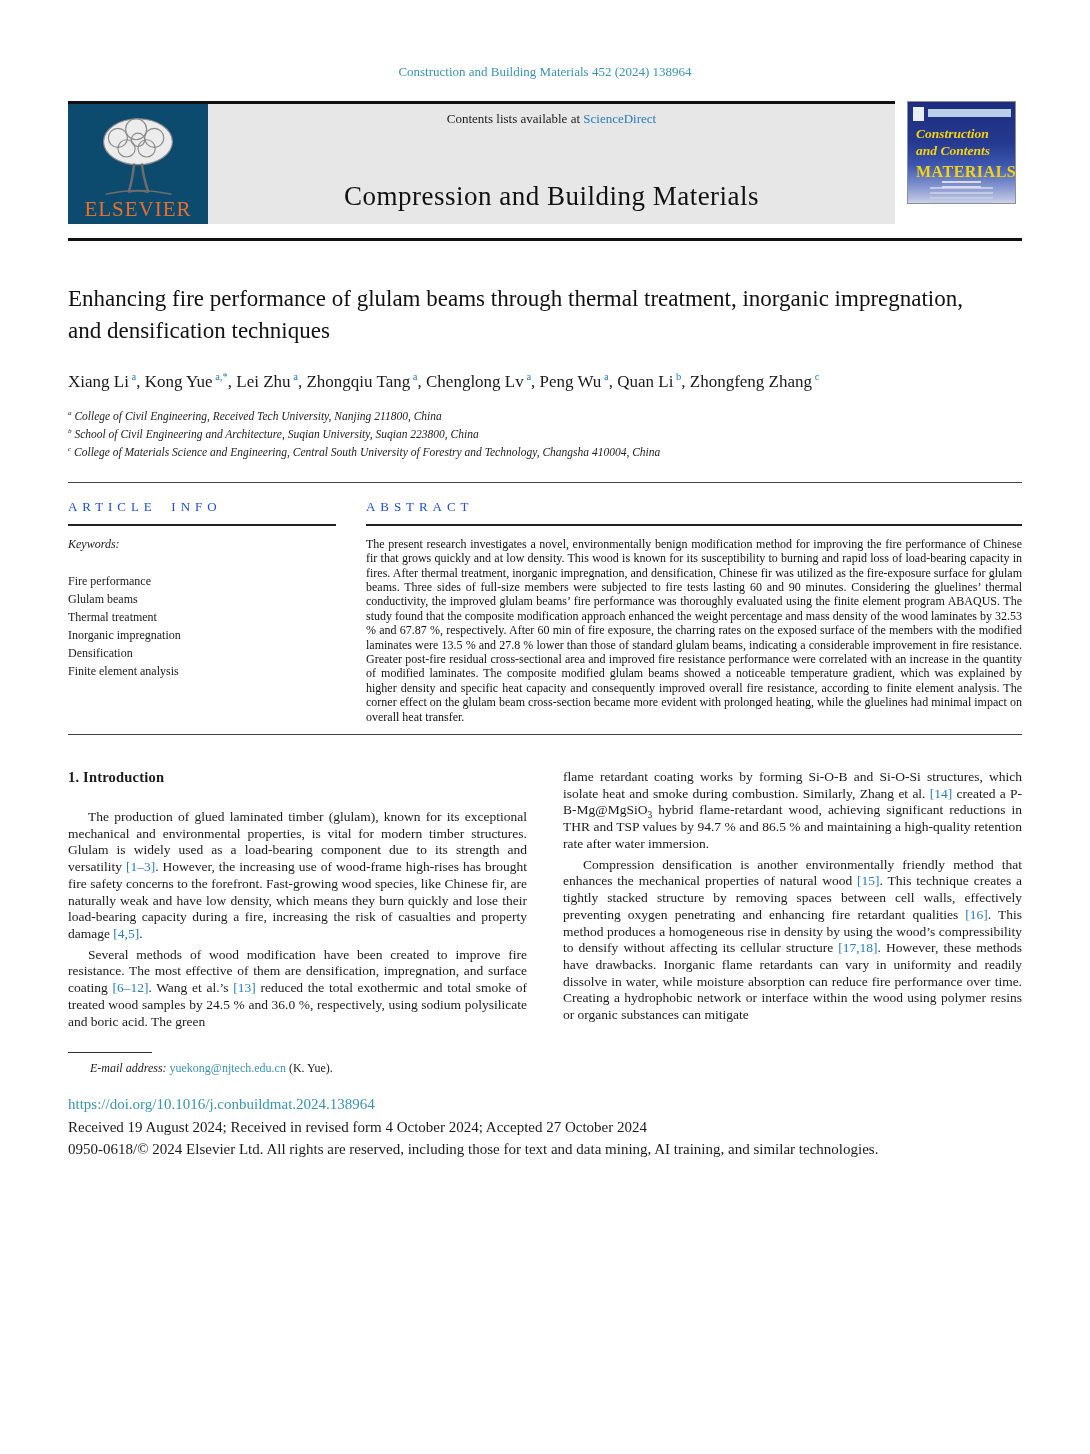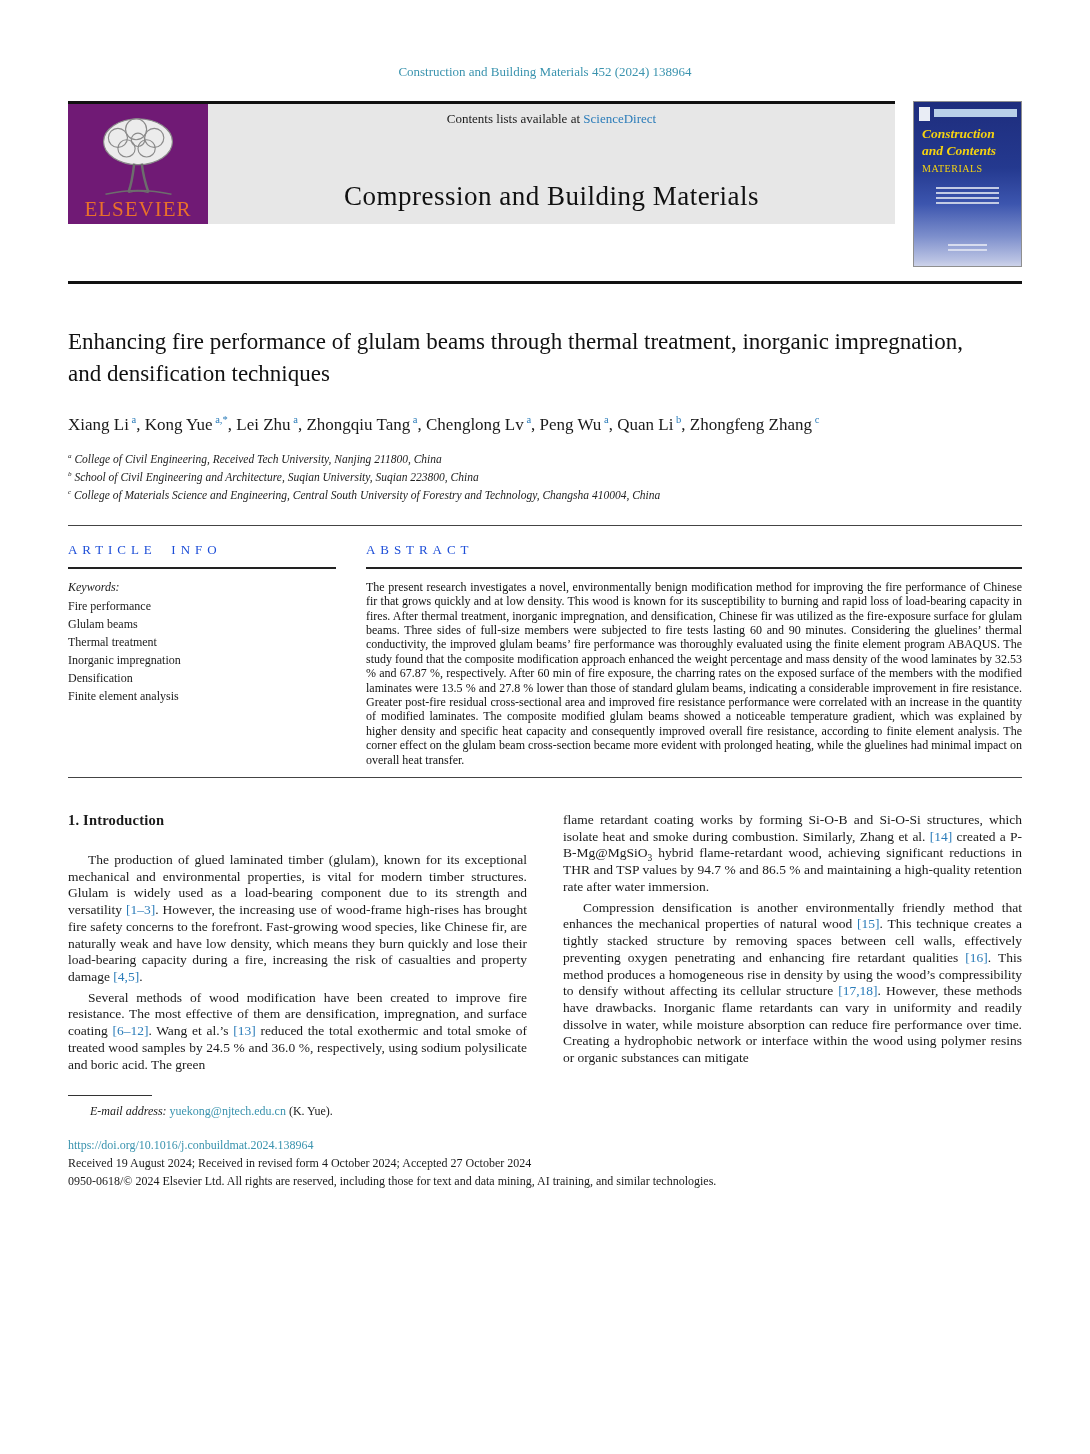--- a/index.html
+++ b/index.html
@@ -14,70 +14,70 @@
   .seg-it { font-style:italic; }
   .seg-sup { vertical-align:super; font-size:0.62em; line-height:0; }
   .seg-sub { vertical-align:sub; font-size:0.7em; line-height:0; }
 
   .top-ref { padding-top:64px; text-align:center; font-size:13px; color:#3a93ae; }
 
   .header-wrap { margin-top:21px; display:flex; align-items:flex-start; }
   .header-left { width:827px; }
   .rule-thick { height:3px; background:#111; }
   .header-row { display:flex; height:120px; }
-  .logo-cell { width:140px; background:#701a75; display:flex; flex-direction:column; align-items:center; justify-content:flex-end; padding-bottom:2px; }
+  .logo-cell { width:140px; background:#0c4a6e; display:flex; flex-direction:column; align-items:center; justify-content:flex-end; padding-bottom:2px; }
   .logo-cell svg { display:block; }
   .elsevier-word { font-size:21px; color:#e8702a; letter-spacing:1px; margin-top:-4px; }
   .banner { flex:1; background:#e7e7e7; display:flex; flex-direction:column; justify-content:space-between; text-align:center; padding:7px 8px 12px; }
   .contents-line { font-size:13px; }
   .banner-title { font-size:27px; letter-spacing:0.5px; color:#111; }
   .homepage-line { font-size:13px; }
   .cover {
-    width:109px; height:166px; margin-left:18px; position:relative;
+    width:109px; height:103px; margin-left:12px; position:relative;
     background:linear-gradient(180deg,#1e2d7d 0%,#24398f 40%,#3c55ae 62%,#7d8fcc 82%,#b7c0e2 96%,#cdd3ea 100%);
     border:1px solid #8f8f8f; overflow:hidden;
   }
   .cover-topbar { position:absolute; top:7px; left:20px; right:4px; height:8px; background:#b9cfe8; }
   .cover-mark { position:absolute; top:5px; left:5px; width:11px; height:14px; background:#e9edf5; }
   .cover-title { position:absolute; top:24px; left:8px; right:4px; }
   .cover-t1 { font-style:italic; font-weight:bold; font-size:13.5px; color:#f5d310; line-height:1.25; }
-  .cover-t2 { font-weight:normal; font-size:10px; color:#f5d310; letter-spacing:0.5px; margin-top:3px; }
+  .cover-t2 { font-weight:bold; font-size:16px; color:#f5d310; letter-spacing:0.5px; margin-top:3px; }
   .cover-lines { position:absolute; top:85px; left:22px; right:22px; }
   .cover-lines div { height:2px; background:#c3cbe4; margin-bottom:3px; }
   .cover-bottom { position:absolute; bottom:12px; left:34px; right:34px; }
   .cover-bottom div { height:2px; background:#d7dcee; margin-bottom:3px; }
   .rule-thick-full { height:3px; background:#111; margin-top:14px; }
 
   .article-title { margin-top:42px; font-size:23px; line-height:1.4; max-width:900px; color:#111; }
   .authors { margin-top:22px; font-size:17px; line-height:1.5; }
   .affiliations { margin-top:13px; font-size:11.5px; font-style:italic; line-height:1.55; color:#222; }
   .rule-thin { height:1px; background:#444; margin-top:21px; }
 
   .info-abs { display:flex; gap:30px; padding-top:16px; }
   .col-info { width:268px; flex:0 0 268px; }
   .col-abs { flex:1; }
   .sec-head { font-size:13px; letter-spacing:0.38em; word-spacing:0.5em; color:#1d4ed8; }
   .head-rule { height:1.5px; background:#222; margin:9px 0 11px; }
-  .kw-label { font-size:12px; font-style:italic; margin-bottom:2px; }
+  .kw-label { font-size:12px; font-style:italic; margin-bottom:20px; }
   .kw-item { font-size:12px; line-height:1.5; }
   .abstract-text { font-size:12px; line-height:1.2; text-align:justify; color:#111; }
   .rule-thin2 { height:1px; background:#444; margin-top:10px; }
 
   .body-cols { display:flex; gap:36px; margin-top:34px; }
   .body-col { width:459px; flex:0 0 459px; font-size:13.5px; line-height:1.24; text-align:justify; }
   .intro-head { font-size:14.5px; font-weight:bold; margin-bottom:22px; letter-spacing:0.2px; }
   .body-col p { margin:0; }
   .body-col p.indent { text-indent:20px; }
   .body-col p + p { margin-top:4px; }
 
   .footnote { margin-top:22px; font-size:12px; line-height:1.5; }
   .fn-rule { width:84px; height:1px; background:#333; margin-bottom:6px; }
   .fn-line1 { padding-left:10px; }
   .fn-line2 { padding-left:22px; }
-  .footer { margin-top:16px; font-size:12px; line-height:1.5; }
+  .footer { margin-top:16px; font-size:15px; line-height:1.5; }
   .doi-line { color:#3a93ae; }
 </style>
 </head>
 <body>
 
 <div class="page">
 
   <div class="top-ref">Construction and Building Materials 452 (2024) 138964</div>
 
   <div class="header-wrap">

